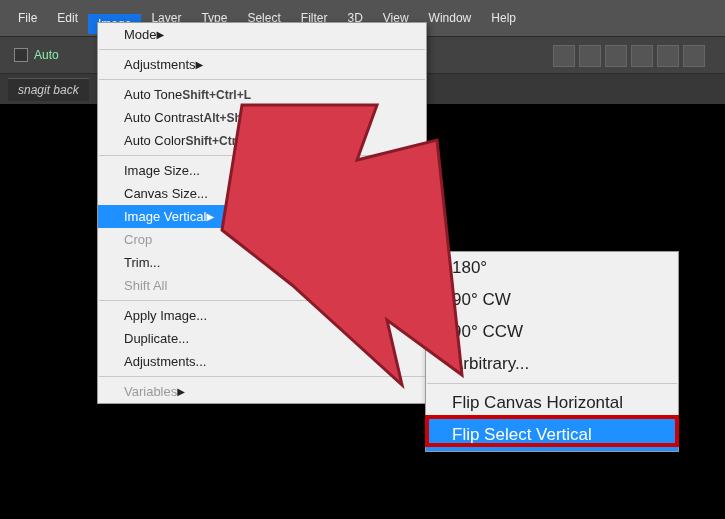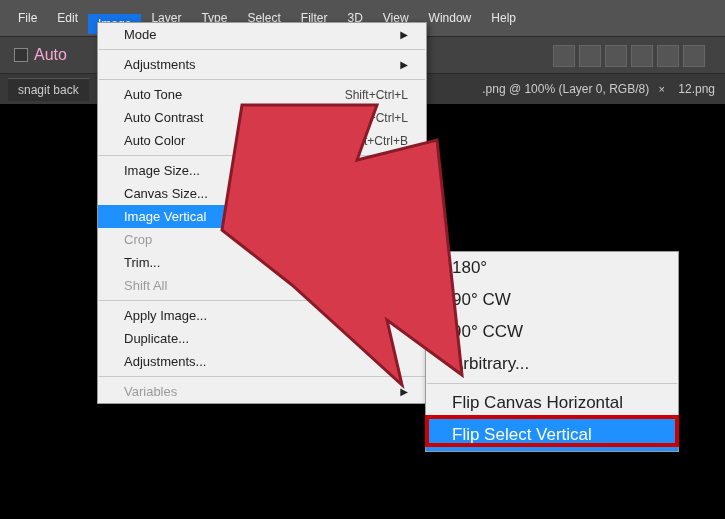--- a/index.html
+++ b/index.html
@@ -4,37 +4,37 @@
 <style>
   * { box-sizing: border-box; margin: 0; padding: 0; font-family: "Segoe UI", Tahoma, sans-serif; }
   body { width: 725px; height: 519px; background: #000; overflow: hidden; position: relative; }
   
   .menubar { background: #535353; display: flex; height: 36px; align-items: center; padding-left: 8px; }
   .menubar-item { color: #e8e8e8; font-size: 12px; padding: 3px 10px; cursor: default; }
   .menubar-item.active { background: #1473e6; color: #ffffff; margin-top: 12px; }
   
   .toolbar { background: #424242; height: 38px; border-top: 1px solid #2a2a2a; border-bottom: 1px solid #2a2a2a; display: flex; align-items: center; padding-left: 14px; position: relative; }
   .toolbar .cbx { width: 14px; height: 14px; border: 1px solid #888; background: #333; display: inline-block; margin-right: 6px; }
-  .toolbar-label { color: #f9a8d4; font-size: 16px; }
+  .toolbar-label { color: #86efac; font-size: 12px; }
   .toolbar-right { position: absolute; right: 20px; top: 8px; display: flex; gap: 4px; }
   .tool-icon { width: 22px; height: 22px; background: #555; border: 1px solid #666; }
   
   .tabbar { background: #383838; height: 30px; display: flex; align-items: center; padding-left: 8px; }
-  .tab { background: #2f2f2f; color: #ccc; font-size: 12px; padding: 4px 10px; border-top: 1px solid #555; display: flex; align-items: center; gap: 6px; }
+  .tab { background: #2f2f2f; color: #ccc; font-size: 12px; padding: 4px 10px; border-top: 1px solid #555; display: flex; align-items: center; gap: 6px; font-style: italic; }
   .tab-close { color: #ccc; font-size: 11px; }
   .tabbar-right { color: #ccc; font-size: 12px; position: absolute; right: 10px; }
   .tabbar-right .tab-close { margin-left: 6px; }
   
   .canvas { background: #000; width: 100%; height: 430px; }
   
   .dropdown { position: absolute; top: 22px; left: 97px; width: 330px; background: #f0f0f0; border: 1px solid #9a9a9a; box-shadow: 2px 2px 6px rgba(0,0,0,.4); font-size: 13px; }
-  .menu-row { display: flex; justify-content: space-between; align-items: center; padding: 4px 18px 4px 26px; color: #222; cursor: default; white-space: nowrap; }
+  .menu-row { display: flex; align-items: center; padding: 4px 18px 4px 26px; color: #222; cursor: default; white-space: nowrap; }
   .menu-row.disabled { color: #9a9a9a; }
   .menu-row.highlight { background: #1e90ff; color: #fff; }
-  .menu-row .shortcut { color: #444; font-size: 12px; }
+  .menu-row .shortcut { color: #444; font-size: 12px; font-weight: bold; }
   .menu-sep { height: 1px; background: #c8c8c8; margin: 3px 1px; }
   .submenu-arrow { font-size: 10px; color: #222; }
   .menu-row.highlight .submenu-arrow { color: #fff; }
   
   .submenu { position: absolute; top: 251px; left: 425px; width: 254px; background: #f0f0f0; border: 1px solid #9a9a9a; box-shadow: 2px 2px 6px rgba(0,0,0,.4); font-size: 17px; }
   .submenu .menu-row { padding: 6px 18px 6px 26px; }
   
   .red-highlight { position: absolute; top: 415px; left: 425px; width: 254px; height: 32px; border: 4px solid #cc0000; pointer-events: none; }
   
   .arrow-overlay { position: absolute; top: 95px; left: 212px; pointer-events: none; }
@@ -65,25 +65,20 @@
     <div class="tool-icon"></div>
     <div class="tool-icon"></div>
     <div class="tool-icon"></div>
     <div class="tool-icon"></div>
   </div>
 </div>
 
 <div class="tabbar">
   <div class="tab">
     <span>snagit back</span>
-  </div>
-  <div class="tabbar-right">
-    <span>.png @ 100% (Layer 0, RGB/8)</span>
-    <span class="tab-close">×</span>
-    &nbsp;&nbsp;&nbsp;<span>12.png</span>
   </div>
 </div>
 
 <div class="canvas"></div>
 
 <div class="dropdown">
   <div class="menu-row">
     <span>Mode</span>
     <span class="submenu-arrow">▶</span>
   </div>

